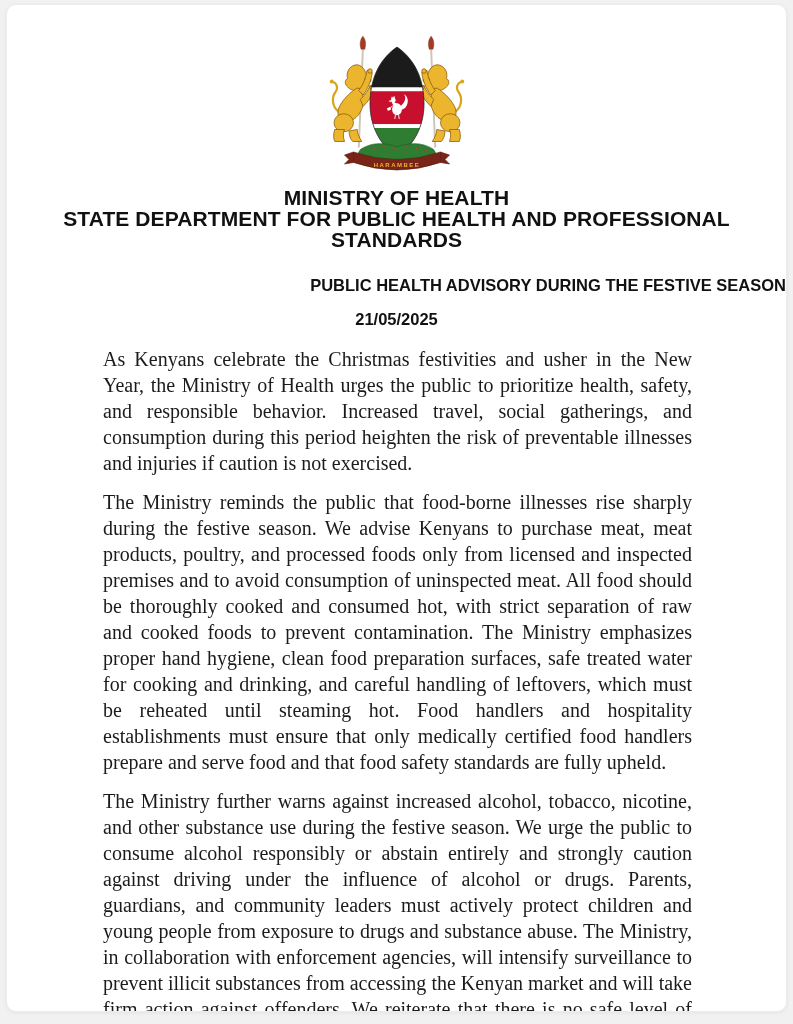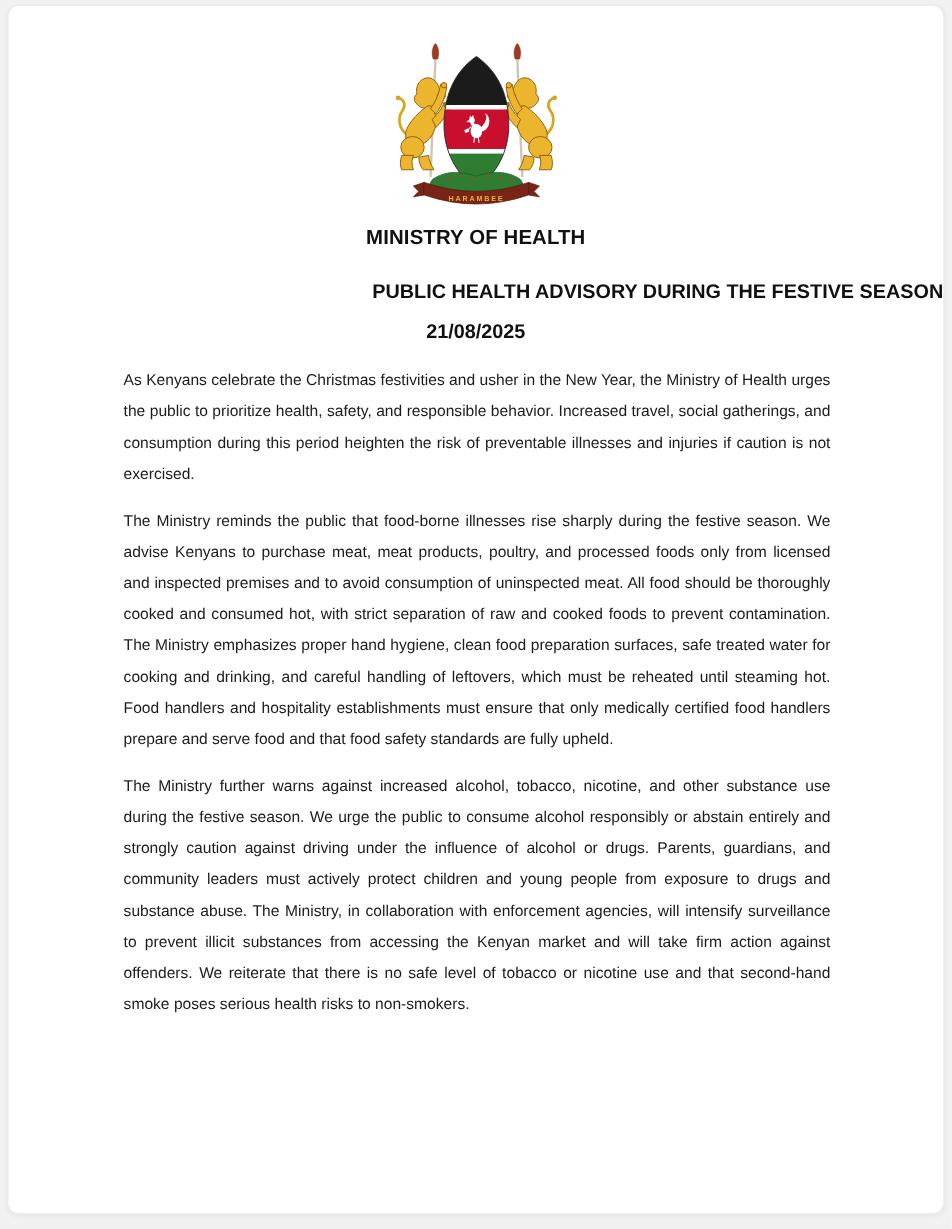--- a/index.html
+++ b/index.html
@@ -22,21 +22,21 @@
     display: flex;
     justify-content: center;
   }
   .header-block {
     margin-top: 8px;
     text-align: center;
     color: #111;
   }
   .header-line {
     font-weight: bold;
-    font-size: 17px;
+    font-size: 21px;
     line-height: 21px;
     letter-spacing: 0.1px;
   }
   .advisory-title {
     margin-top: 26px;
     text-align: right;
     font-weight: bold;
     font-size: 16.5px;
     color: #111;
   }
@@ -45,24 +45,25 @@
     text-align: center;
     font-weight: bold;
     font-size: 16.5px;
     color: #111;
   }
   .body-text {
     margin: 17px 94px 0 96px;
     color: #1b1b1b;
   }
   .body-text p {
-    font-size: 13px;
+    font-size: 20px;
     line-height: 26px;
     text-align: justify;
     margin-bottom: 13px;
+    font-family: Liberation Serif, serif;
   }
   .body-text p.gap-md { margin-top: 12px; }
 </style>
 </head>
 <body>
 
 <div class="page">
 
   <div class="emblem-wrap">
     <svg width="150" height="144" viewBox="0 0 200 192" xmlns="http://www.w3.org/2000/svg">
@@ -149,24 +150,25 @@
         <path d="M42,156 L30,160 L36,166 L30,172 L42,170 Z" fill="#7A2418" stroke="#541709" stroke-width="0.8"></path>
         <path d="M158,156 L170,160 L164,166 L170,172 L158,170 Z" fill="#7A2418" stroke="#541709" stroke-width="0.8"></path>
         <path d="M42,156 Q100,176 158,156 L158,170 Q100,190 42,170 Z" fill="#7A2418" stroke="#541709" stroke-width="0.8"></path>
         <text x="100" y="176.5" text-anchor="middle" font-size="8" font-weight="bold" letter-spacing="2" fill="#EBB52E" font-family="Liberation Sans, sans-serif">HARAMBEE</text>
       </g>
     </svg>
   </div>
 
   <div class="header-block">
     <div class="header-line">MINISTRY OF HEALTH</div>
+    <div class="header-line">STATE DEPARTMENT FOR PUBLIC HEALTH AND PROFESSIONAL STANDARDS</div>
   </div>
 
   <div class="advisory-title">PUBLIC HEALTH ADVISORY DURING THE FESTIVE SEASON</div>
-  <div class="advisory-date">21/08/2025</div>
+  <div class="advisory-date">21/05/2025</div>
 
   <div class="body-text">
     <p>As Kenyans celebrate the Christmas festivities and usher in the New Year, the Ministry of Health urges the public to prioritize health, safety, and responsible behavior. Increased travel, social gatherings, and consumption during this period heighten the risk of preventable illnesses and injuries if caution is not exercised.</p>
     <p>The Ministry reminds the public that food-borne illnesses rise sharply during the festive season. We advise Kenyans to purchase meat, meat products, poultry, and processed foods only from licensed and inspected premises and to avoid consumption of uninspected meat. All food should be thoroughly cooked and consumed hot, with strict separation of raw and cooked foods to prevent contamination. The Ministry emphasizes proper hand hygiene, clean food preparation surfaces, safe treated water for cooking and drinking, and careful handling of leftovers, which must be reheated until steaming hot. Food handlers and hospitality establishments must ensure that only medically certified food handlers prepare and serve food and that food safety standards are fully upheld.</p>
     <p class="gap-md">The Ministry further warns against increased alcohol, tobacco, nicotine, and other substance use during the festive season. We urge the public to consume alcohol responsibly or abstain entirely and strongly caution against driving under the influence of alcohol or drugs. Parents, guardians, and community leaders must actively protect children and young people from exposure to drugs and substance abuse. The Ministry, in collaboration with enforcement agencies, will intensify surveillance to prevent illicit substances from accessing the Kenyan market and will take firm action against offenders. We reiterate that there is no safe level of tobacco or nicotine use and that second-hand smoke poses serious health risks to non-smokers.</p>
 
   </div>
 
 </div>
 

